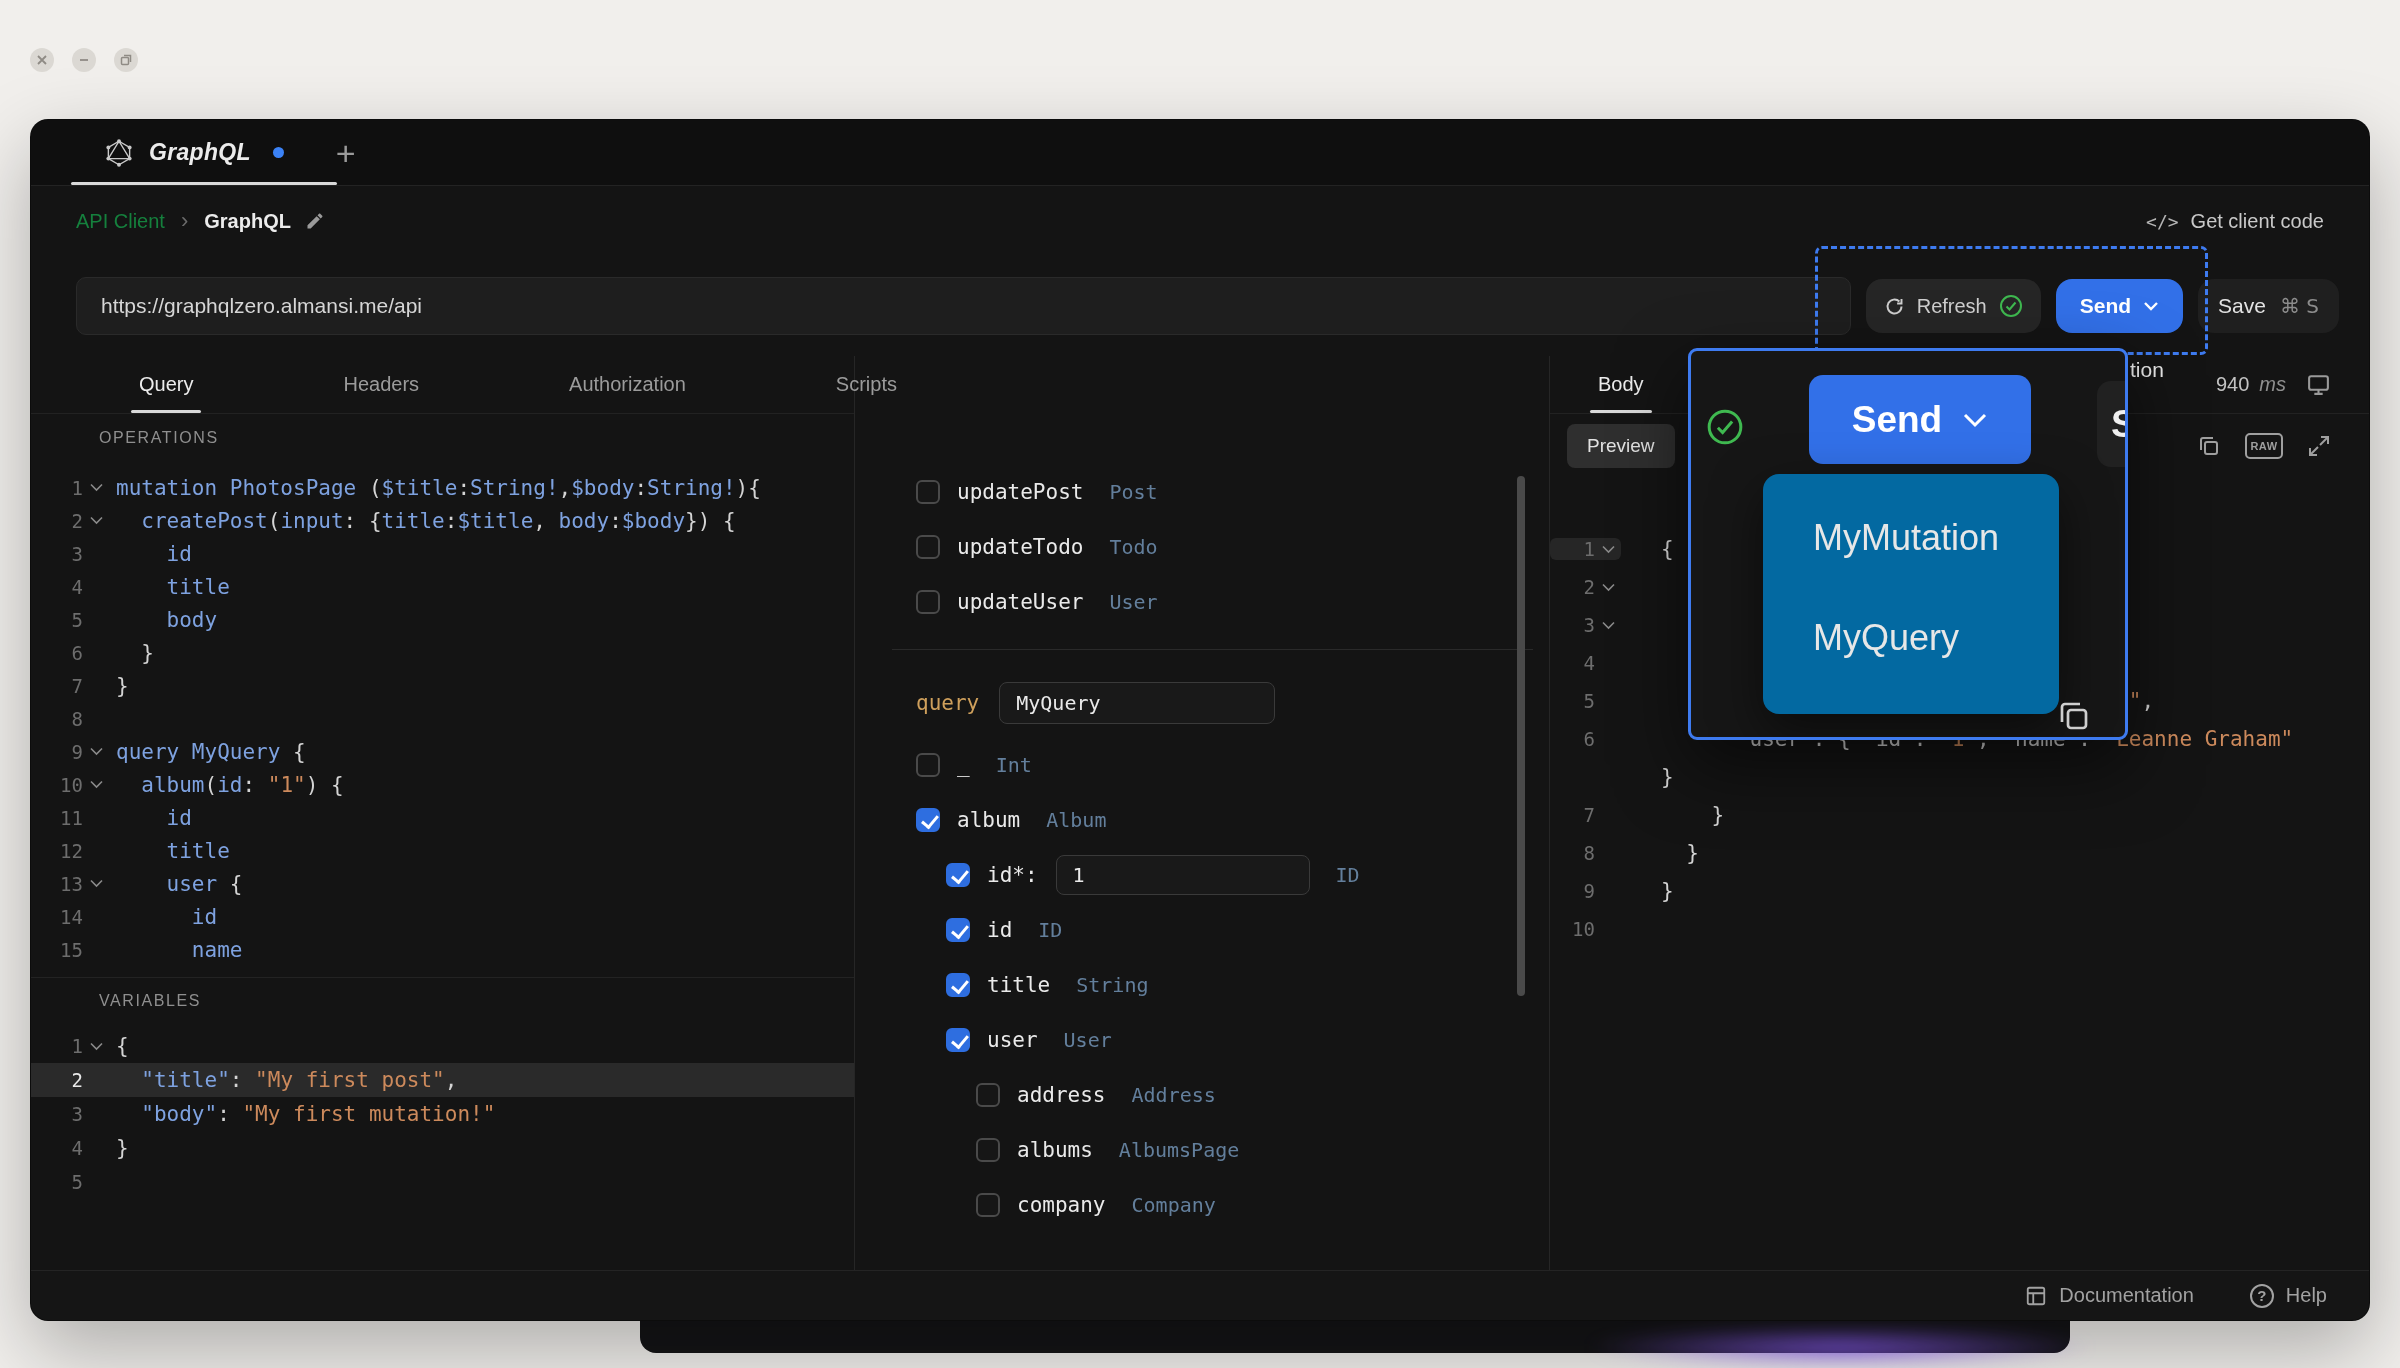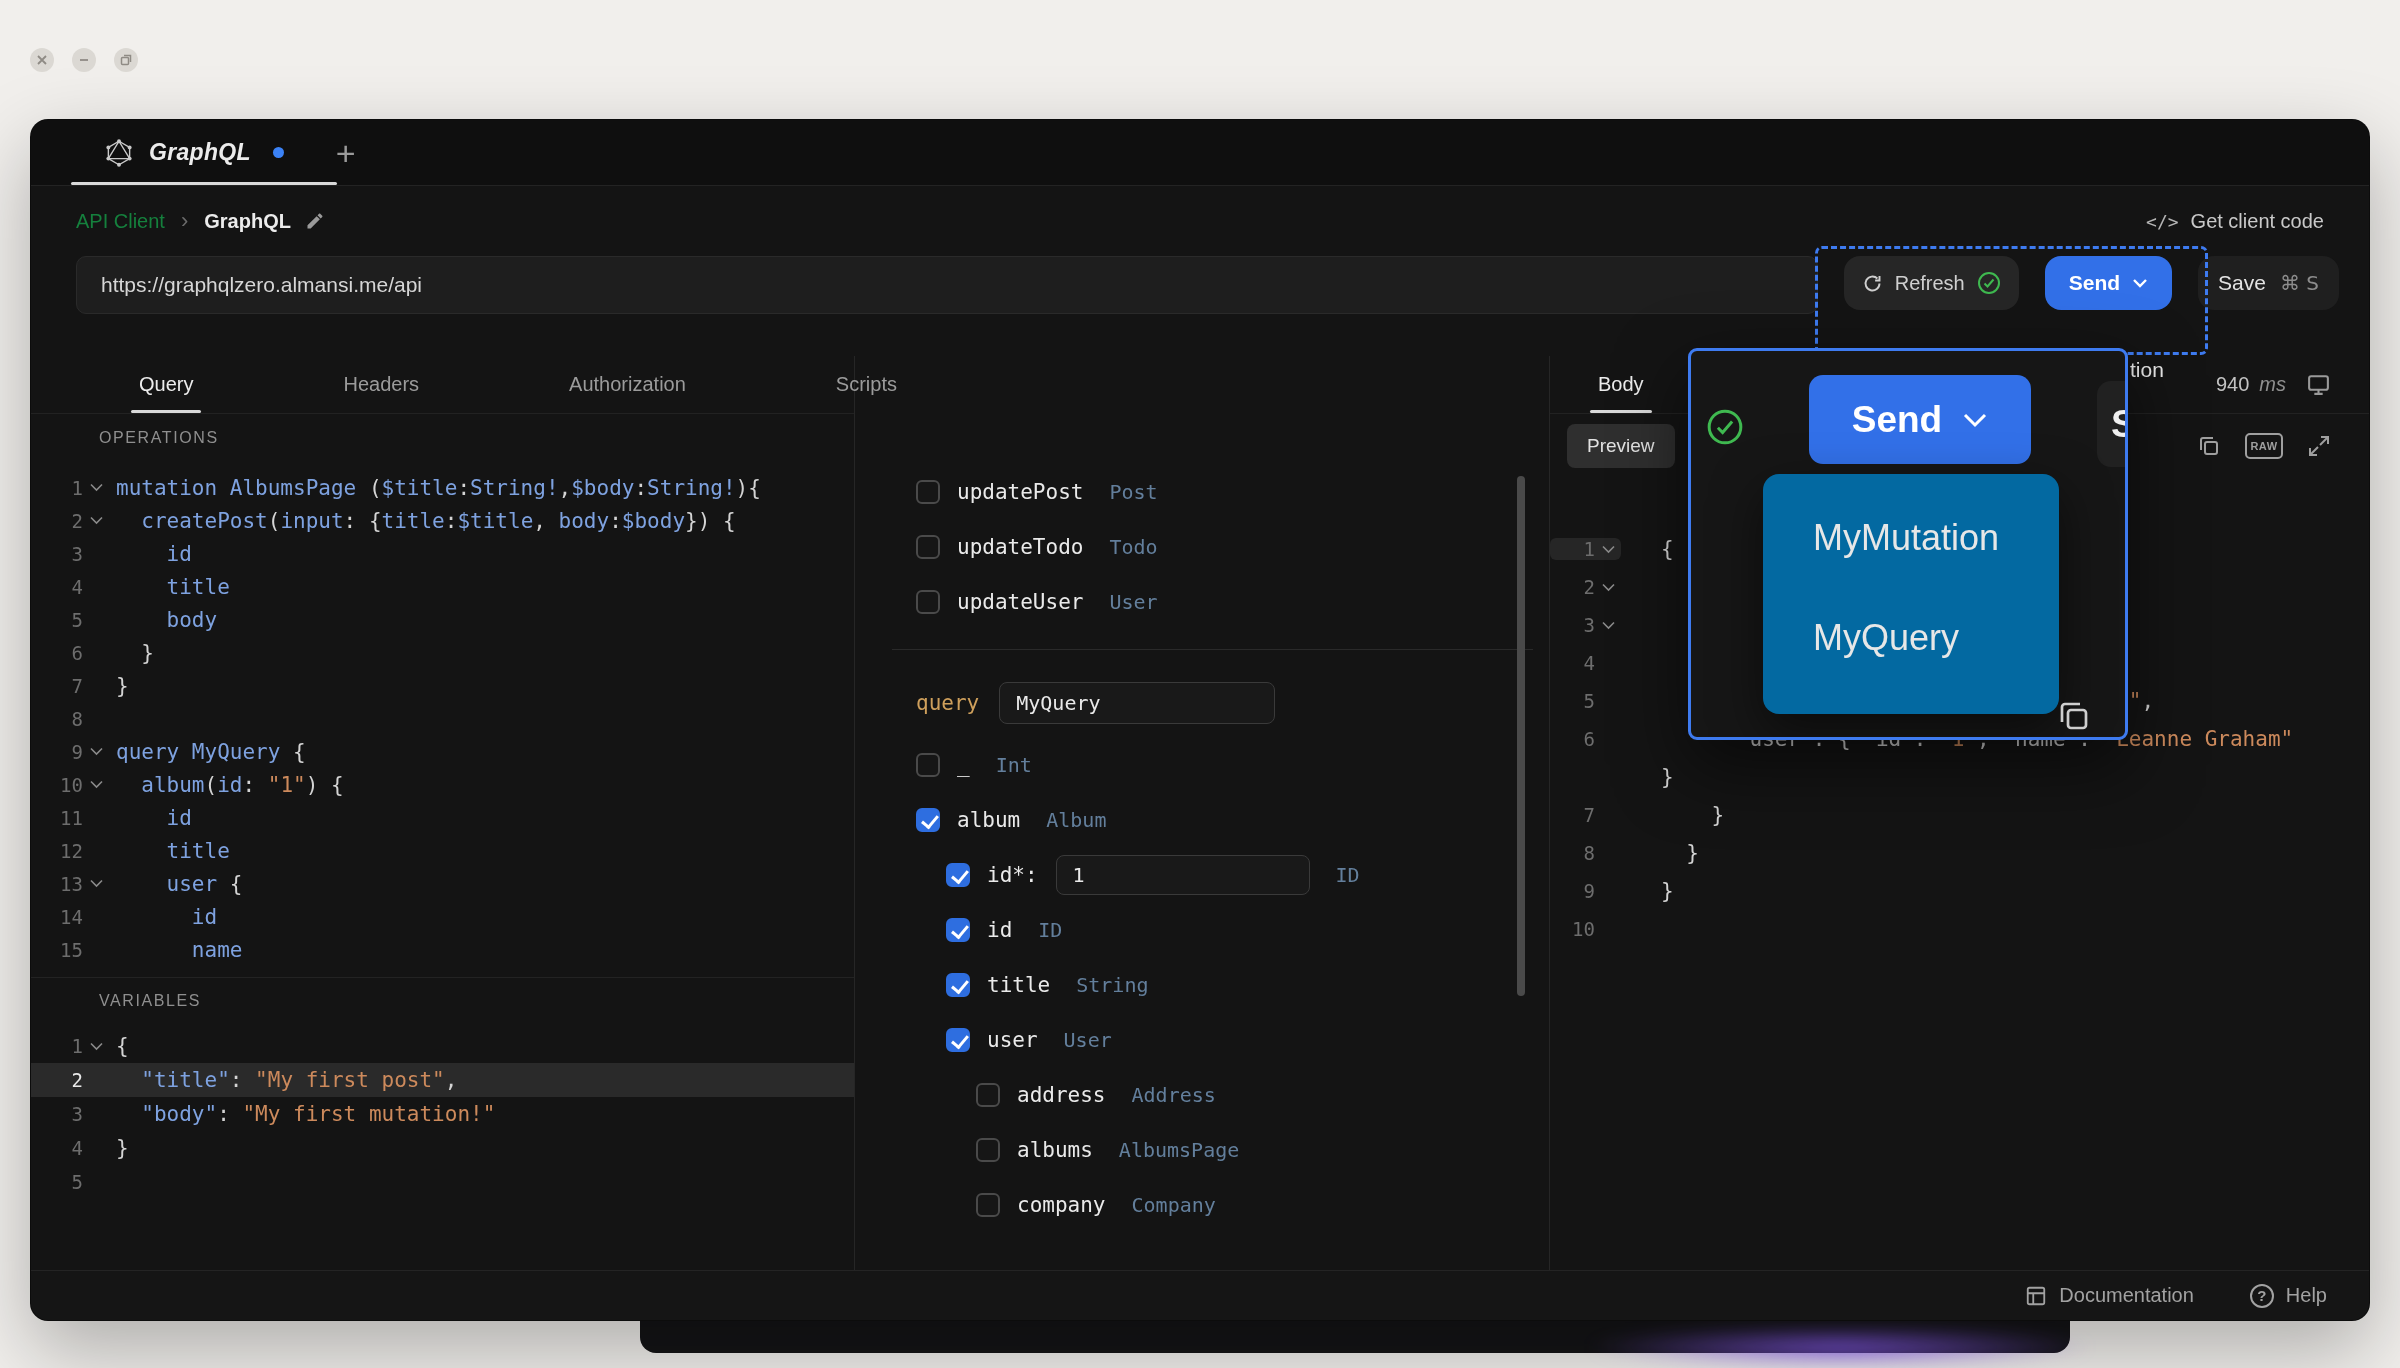--- a/index.html
+++ b/index.html
@@ -25,21 +25,21 @@
   .newtab{color:#9a9a9a;font-size:34px;font-weight:300;margin-left:52px;line-height:1}
 
   .crumbrow{height:70px;display:flex;align-items:center;padding:0 45px;flex:none}
   .crumb-root{color:#15803d;font-size:20px}
   .crumb-sep{color:#6b6b6b;font-size:22px;margin:0 16px}
   .crumb-cur{color:#ececec;font-size:20px;font-weight:600}
   .crumb-edit{margin-left:14px;display:flex;align-items:center}
   .getcode{margin-left:auto;display:flex;align-items:center;gap:12px;color:#c9c9c9;font-size:20px}
   .getcode .glyph{font-family:"DejaVu Sans Mono",monospace;color:#b5b5b5;font-size:18px}
 
-  .urlrow{height:100px;display:flex;padding:0 30px 0 45px;gap:26px;flex:none}
+  .urlrow{height:100px;display:flex;align-items:center;padding:0 30px 0 45px;gap:15px;flex:none}
   .url-input{flex:1;height:58px;background:#1e1e1e;border:1px solid #2a2a2a;border-radius:10px;color:#d6d6d6;font-size:21px;padding:0 24px;outline:none}
   .btn{height:54px;border-radius:16px;display:flex;align-items:center;flex:none}
   .btn-refresh{background:#262626;color:#cfcfcf;font-size:20px;gap:12px;padding:0 18px}
   .btn-send{background:#3270e8;color:#fff;font-size:21px;font-weight:600;gap:12px;padding:0 24px}
   .btn-save{background:#1f1f1f;color:#e3e3e3;font-size:21px;gap:14px;padding:0 20px}
   .kbd{color:#8c8c8c;font-family:"DejaVu Sans",sans-serif;font-size:20px}
 
   .main{flex:1;display:flex;min-height:0}
   .panel-left{width:824px;border-right:1px solid #262626;display:flex;flex-direction:column;min-height:0}
   .panel-mid{width:695px;border-right:1px solid #262626;position:relative;overflow:hidden}
@@ -237,21 +237,21 @@
       <div class="editor" id="ops-editor">
           <div class="code-row">
             <span class="gutwrap">
               <span class="gut">1</span>
               <span class="caret-col">
                 <svg width="15" height="9" viewBox="0 0 15 9" fill="none">
                   <path d="M2 1.5l5.5 5.5L13 1.5" stroke="#8a8a8a" stroke-width="1.6"></path>
                 </svg>
               </span>
             </span>
-            <span class="code-text"><span class="seg-b">mutation AlbumsPage </span><span class="seg-w">(</span><span class="seg-b">$title</span><span class="seg-w">:</span><span class="seg-b">String!</span><span class="seg-w">,</span><span class="seg-b">$body</span><span class="seg-w">:</span><span class="seg-b">String!</span><span class="seg-w">){</span></span>
+            <span class="code-text"><span class="seg-b">mutation PhotosPage </span><span class="seg-w">(</span><span class="seg-b">$title</span><span class="seg-w">:</span><span class="seg-b">String!</span><span class="seg-w">,</span><span class="seg-b">$body</span><span class="seg-w">:</span><span class="seg-b">String!</span><span class="seg-w">){</span></span>
           </div>
           <div class="code-row">
             <span class="gutwrap">
               <span class="gut">2</span>
               <span class="caret-col">
                 <svg width="15" height="9" viewBox="0 0 15 9" fill="none">
                   <path d="M2 1.5l5.5 5.5L13 1.5" stroke="#8a8a8a" stroke-width="1.6"></path>
                 </svg>
               </span>
             </span>

